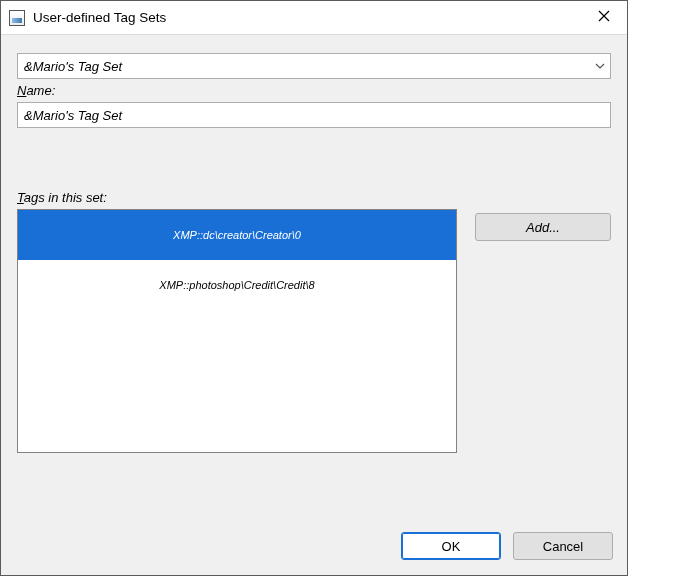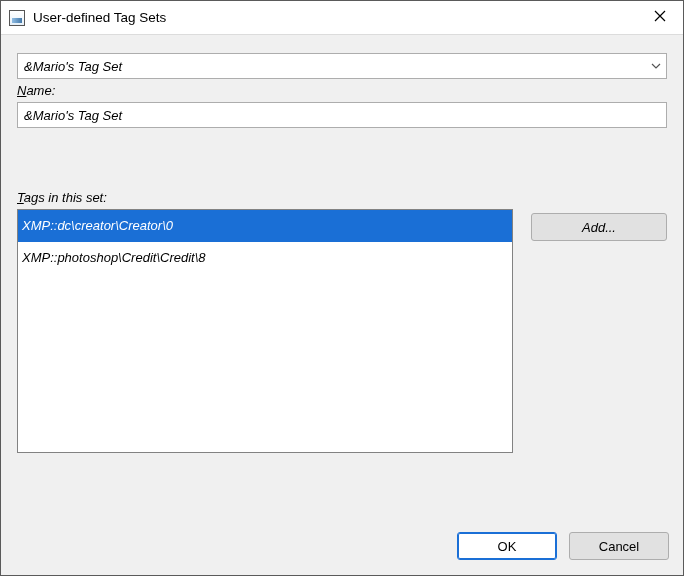--- a/index.html
+++ b/index.html
@@ -5,21 +5,21 @@
   * { box-sizing: border-box; }
   html, body {
     margin: 0; padding: 0;
     width: 684px; height: 576px;
     font-family: "Segoe UI", Tahoma, sans-serif;
     font-size: 13px;
     color: #000;
     background: #fff;
   }
   .window {
-    width: 684px; height: 576px;
+    width: 628px; height: 576px;
     border: 1px solid #5a5a5a;
     background: #f0f0f0;
     display: flex;
     flex-direction: column;
   }
   .titlebar {
     height: 34px;
     background: #fff;
     border-bottom: 1px solid #dcdcdc;
     display: flex;
@@ -99,25 +99,26 @@
     align-items: flex-start;
   }
   .listbox {
     flex: 1;
     height: 244px;
     border: 1px solid #828282;
     background: #fff;
     overflow: hidden;
   }
   .list-item {
-    padding: 8px 4px;
-    font-size: 13px;
+    padding: 17px 4px;
+    font-size: 11px;
     line-height: 16px;
     white-space: nowrap;
     overflow: hidden;
+    text-align: center;
   }
   .list-item.selected {
     background: #1a6fd6;
     color: #fff;
   }
   .side-buttons {
     width: 136px;
     display: flex;
     flex-direction: column;
     gap: 26px;

